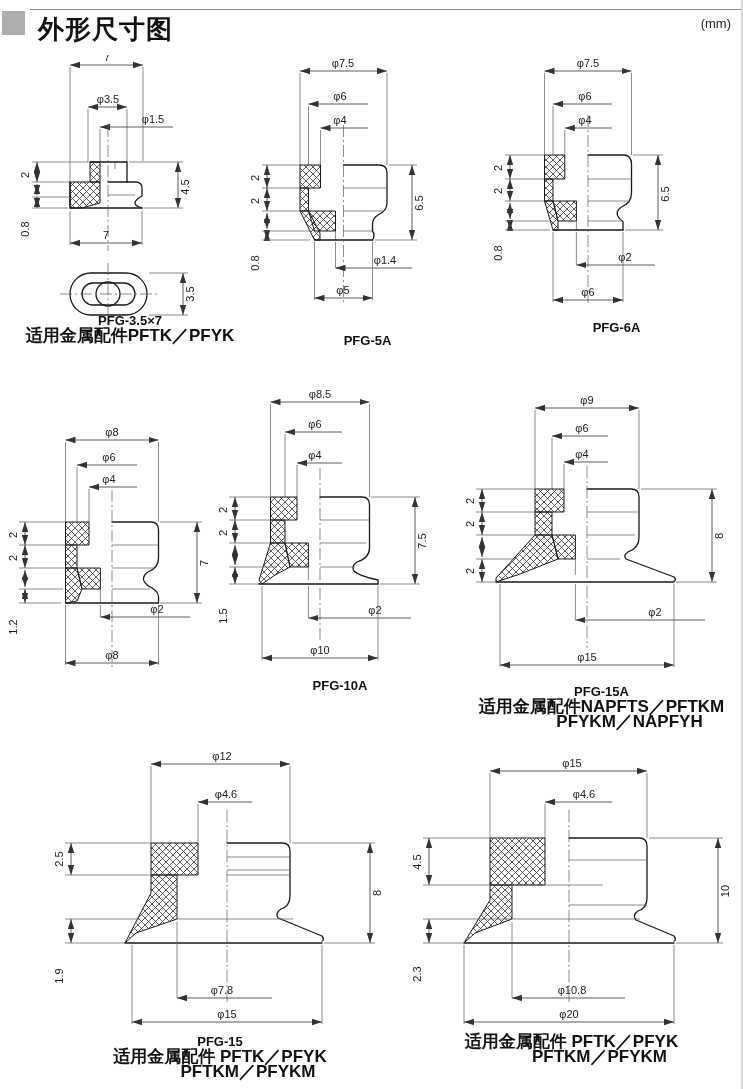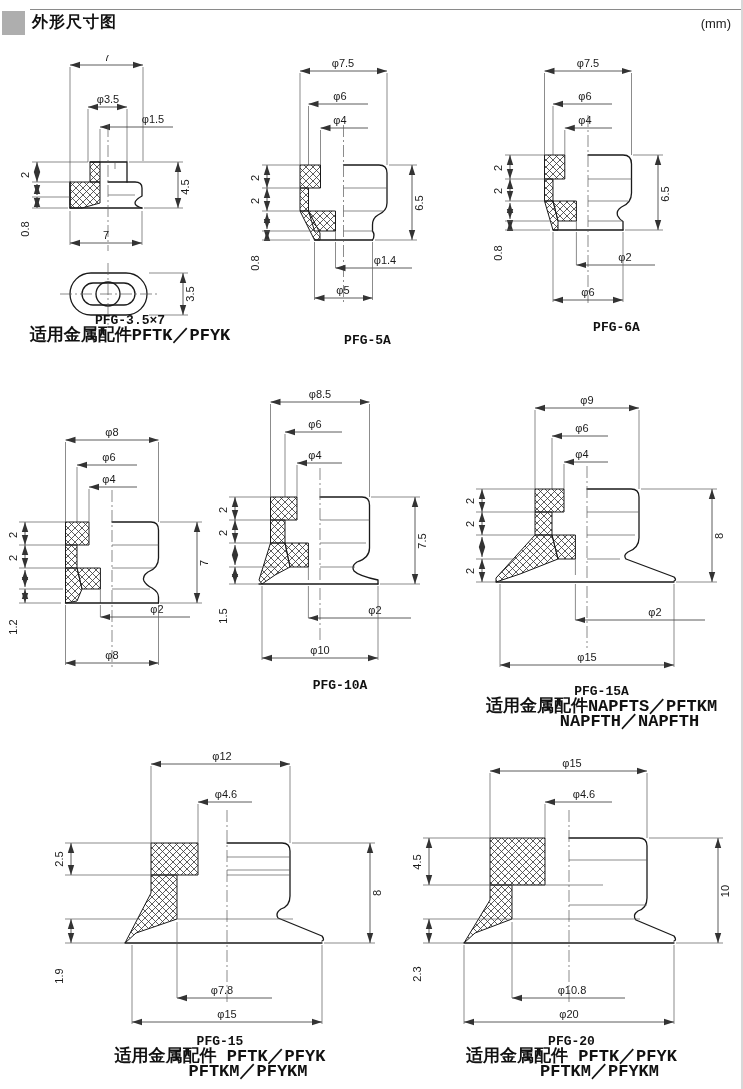--- a/index.html
+++ b/index.html
@@ -2,26 +2,26 @@
 <html><head>
 <meta charset="utf-8">
 <style>
   html,body{margin:0;padding:0;background:#e8e8e8;}
   #page{position:relative;width:743px;height:1089px;background:#ffffff;overflow:hidden;
         font-family:"Liberation Sans",sans-serif;}
   #edge-right{position:absolute;right:0;top:0;width:2px;height:100%;background:#d8d8d8;}
   
   #hdr-rule{position:absolute;left:30px;top:9px;width:713px;height:0;border-top:1.5px solid #8a8a8a;}
   #hdr-sq{position:absolute;left:2px;top:11px;width:23px;height:24px;background:#aeaeae;}
-  #hdr-title{position:absolute;left:32px;top:12px;font-size:16px;font-weight:700;color:#111;letter-spacing:1px;}
+  #hdr-title{position:absolute;left:38px;top:12px;font-size:26px;font-weight:700;color:#111;letter-spacing:1px;}
   #hdr-unit{position:absolute;right:12px;top:16px;font-size:13px;color:#222;}
   
   .fig{position:absolute;}
   .fig svg{position:absolute;left:0;top:0;}
-  .figcap{position:absolute;left:0;right:0;text-align:center;color:#111;font-family:Liberation Mono, monospace;}
+  .figcap{position:absolute;left:0;right:0;text-align:center;color:#111;}
   .figcap .model{font-size:13px;font-weight:700;line-height:15px;}
   .figcap .fit{font-size:17px;font-weight:700;line-height:15px;}
   .figcap .fit.indent{padding-left:56px;}
   
   .thin{stroke:#5a5a5a;stroke-width:0.7;fill:none;}
   .dim{stroke:#333;stroke-width:0.8;fill:none;}
   .center{stroke:#5a5a5a;stroke-width:0.7;fill:none;stroke-dasharray:12 3 2 3;}
   .hatch{fill:url(#xh);stroke:#1a1a1a;stroke-width:1;}
   .outline{fill:none;stroke:#1a1a1a;stroke-width:1.3;stroke-linejoin:round;stroke-linecap:round;}
   .dlabel{font-family:"Liberation Sans",sans-serif;font-size:11px;fill:#1a1a1a;text-anchor:middle;}
@@ -350,21 +350,21 @@
         <text x="195" y="226" class="dlabel">φ2</text>
         <line x1="115.4" y1="194" x2="115.4" y2="230" class="thin"></line>
         <line x1="40" y1="275" x2="214" y2="275" class="dim" marker-start="url(#arw)" marker-end="url(#arw)"></line>
         <text x="127" y="271" class="dlabel">φ15</text>
         <line x1="40" y1="194" x2="40" y2="277" class="thin"></line>
         <line x1="214" y1="194" x2="214" y2="277" class="thin"></line>
       </svg>
     <div class="figcap" style="top:294px">
       <div class="model">PFG-15A</div>
       <div class="fit">适用金属配件NAPFTS／PFTKM</div>
-      <div class="fit indent">NAPFTH／NAPFTH</div>
+      <div class="fit indent">PFYKM／NAPFYH</div>
     </div>
   </div>
 
   <div class="fig" style="left:40px;top:750px;width:360px;height:340px">
     <svg width="360" height="340">
         <line x1="111" y1="14" x2="250" y2="14" class="dim" marker-start="url(#arw)" marker-end="url(#arw)"></line>
         <text x="182" y="10" class="dlabel">φ12</text>
         <line x1="111" y1="16" x2="111" y2="93" class="thin"></line>
         <line x1="250" y1="16" x2="250" y2="93" class="thin"></line>
         <line x1="158" y1="52" x2="212" y2="52" class="dim" marker-start="url(#arw)"></line>
@@ -438,18 +438,17 @@
         <line x1="276" y1="193" x2="323" y2="193" class="thin"></line>
         <line x1="112" y1="248" x2="225" y2="248" class="dim" marker-start="url(#arw)"></line>
         <text x="172" y="244" class="dlabel">φ10.8</text>
         <line x1="112" y1="172" x2="112" y2="248" class="thin"></line>
         <line x1="64" y1="272" x2="274" y2="272" class="dim" marker-start="url(#arw)" marker-end="url(#arw)"></line>
         <text x="169" y="268" class="dlabel">φ20</text>
         <line x1="64" y1="195" x2="64" y2="274" class="thin"></line>
         <line x1="274" y1="195" x2="274" y2="274" class="thin"></line>
       </svg>
     <div class="figcap" style="top:284px">
-      <div class="model">PFG-20</div>
       <div class="fit">适用金属配件 PFTK／PFYK</div>
       <div class="fit indent">PFTKM／PFYKM</div>
     </div>
   </div>
 </div>
 
 </body></html>

